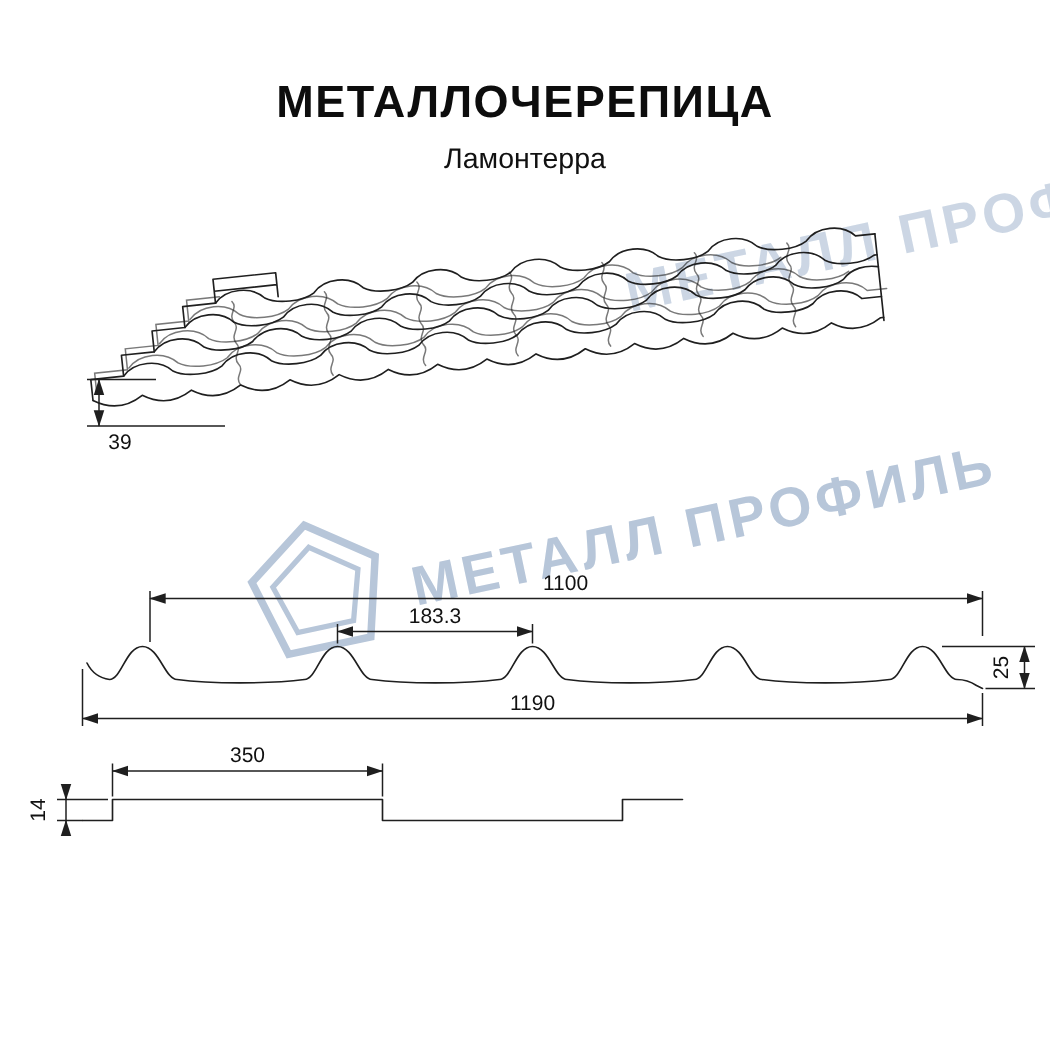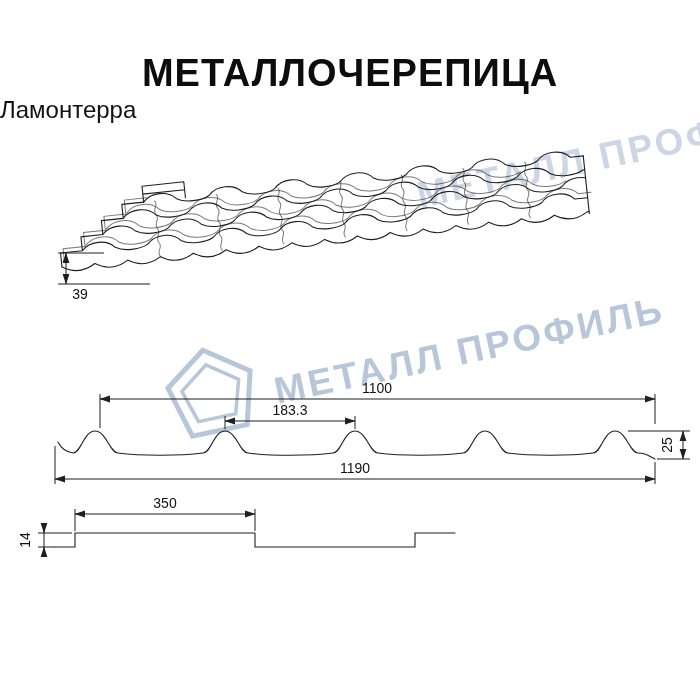--- a/index.html
+++ b/index.html
@@ -1,21 +1,21 @@
 <!DOCTYPE html>
 <html><head>
 <meta charset="utf-8">
 <style>
   html,body{margin:0;padding:0;background:#ffffff;}
   .canvas{position:relative;width:700px;height:700px;background:#ffffff;overflow:hidden;
           font-family:"Liberation Sans",sans-serif;}
   .title{position:absolute;top:52px;left:0;width:100%;margin:0;text-align:center;
-         font-size:38px;font-weight:bold;letter-spacing:1px;color:#0d0d0d;}
-  .subtitle{position:absolute;top:96px;left:0;width:100%;margin:0;
-            font-size:24px;font-weight:normal;color:#111;}
+         font-size:30px;font-weight:bold;letter-spacing:1px;color:#0d0d0d;}
+  .subtitle{position:absolute;top:96px;left:0;width:100%;margin:0;text-align:center;
+            font-size:19px;font-weight:normal;color:#111;}
   svg{position:absolute;top:0;left:0;}
   .ln{stroke:#1f1f1f;fill:none;stroke-width:1.1;stroke-linecap:round;stroke-linejoin:round;}
   .ln2{stroke:#1f1f1f;fill:none;stroke-width:1;stroke-opacity:.6;stroke-linecap:round;}
   .dim{stroke:#1f1f1f;fill:none;stroke-width:1;}
   .dimtxt{font-family:"Liberation Sans",sans-serif;font-size:14px;fill:#111;}
   .wmtxt{font-family:"Liberation Sans",sans-serif;font-weight:bold;}
 </style>
 </head>
 <body>
 

